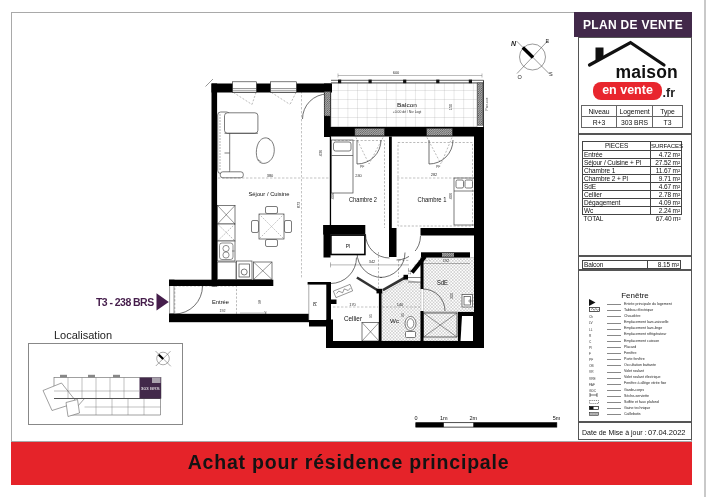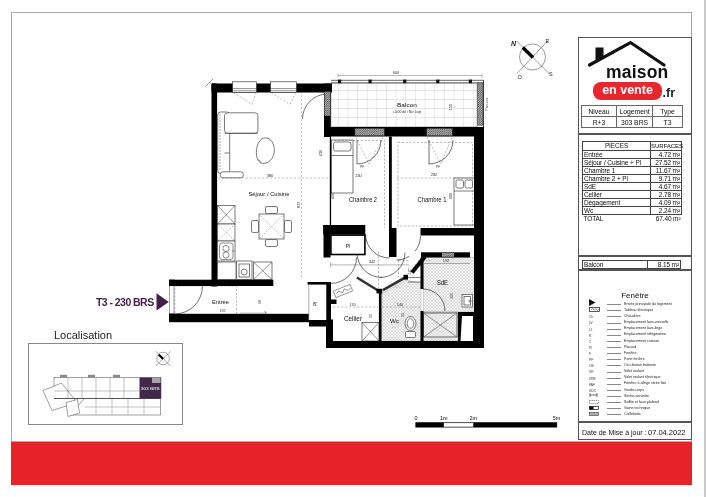--- a/index.html
+++ b/index.html
@@ -506,29 +506,31 @@
         <line x1="54" y1="398.5" x2="160.5" y2="398.5" stroke="#555" stroke-width="1.1"></line>
       </g>
 
 <g>
         <rect x="139.5" y="377.5" width="21.5" height="21" fill="#42294a"></rect>
         <rect x="152" y="377.5" width="8.5" height="5.5" fill="#a9a2ad"></rect>
         <text x="150.3" y="390" font-size="4" fill="#fff" text-anchor="middle" textLength="19" lengthAdjust="spacingAndGlyphs">303 BRS</text>
       </g>
 </svg>
 
+<div class="abs" style="left:574px;top:12px;width:118px;height:25px;background:#42294a;color:#fff;
+     font-size:12px;font-weight:bold;text-align:center;line-height:26px;letter-spacing:.3px;">PLAN DE VENTE</div>
 
 <div class="abs" style="left:578px;top:37px;width:114px;height:96.5px;border:1px solid #555;box-sizing:border-box;background:#fff;"></div>
 
 <svg class="abs" style="left:578px;top:37px;" width="114" height="60" viewBox="0 0 114 60">
   <path d="M 11.5 28 L 52.5 5.5 L 86 28" fill="none" stroke="#111" stroke-width="3.2" stroke-linecap="round" stroke-linejoin="miter"></path>
   <polygon points="17.5,25.5 17.5,10.5 25.5,10.5 25.5,21 " fill="#111"></polygon>
 </svg>
 
-<div class="abs" style="left:578px;top:62px;width:100px;text-align:left;font-size:17.5px;font-weight:bold;color:#111;letter-spacing:.2px;padding-left:28px;">maison</div>
+<div class="abs" style="left:578px;top:62px;width:100px;text-align:right;font-size:17.5px;font-weight:bold;color:#111;letter-spacing:.2px;">maison</div>
 
 <div class="abs" style="left:593px;top:81.5px;width:69px;height:18px;background:#e8262e;border-radius:8px;
      color:#fff;font-weight:bold;font-size:12.5px;text-align:center;line-height:17px;">en&nbsp;vente</div>
 
 <div class="abs" style="left:662.5px;top:85.5px;font-size:12.5px;font-weight:bold;color:#222;text-align:center;">.fr</div>
 
 <table class="abs" style="left:581px;top:105px;width:102px;height:23px;border-collapse:collapse;font-size:6.8px;color:#111;table-layout:fixed;white-space:nowrap;">
  <tbody>
         <tr>
   <td style="border:0.8px solid #666;width:34px;text-align:center;padding:0;">Niveau</td>
@@ -767,20 +769,21 @@
         <span style="position:absolute;left:35px;top:-1.2px;font-size:3.6px;color:#222;white-space:nowrap;">Caillebotis</span>
       </div>
 </div>
 
 <div class="abs" style="left:578px;top:422px;width:114px;height:18px;border:1px solid #555;box-sizing:border-box;background:#fff;"></div>
 <div class="abs" style="left:582px;top:428.5px;font-size:7px;color:#111;">Date de Mise à jour :</div>
 <div class="abs" style="left:648px;top:428px;font-size:7.5px;color:#111;">07.04.2022</div>
 
 <div class="abs" style="left:11px;top:442px;width:681px;height:43px;background:#e52329;"></div>
 
-
-<div class="abs" style="left:96px;top:295.5px;font-size:10.5px;letter-spacing:-0.55px;font-weight:bold;color:#451d4b;">T3 - 230 BRS</div>
+<div class="abs" style="left:8px;top:450.5px;width:681px;text-align:center;font-size:19.5px;letter-spacing:0.8px;font-weight:bold;color:#131313;">Achat pour résidence principale</div>
+
+<div class="abs" style="left:96px;top:295.5px;font-size:10.5px;letter-spacing:-0.55px;font-weight:bold;color:#451d4b;">T3 - 238 BRS</div>
 
 <div class="abs" style="left:28px;top:329px;font-size:11px;color:#222;padding-left:26px;">Localisation</div>
 
 <div class="abs" style="left:28px;top:343px;width:155px;height:82px;border:1px solid #888;box-sizing:border-box;"></div>
 
 </div>
 
 </body></html>

